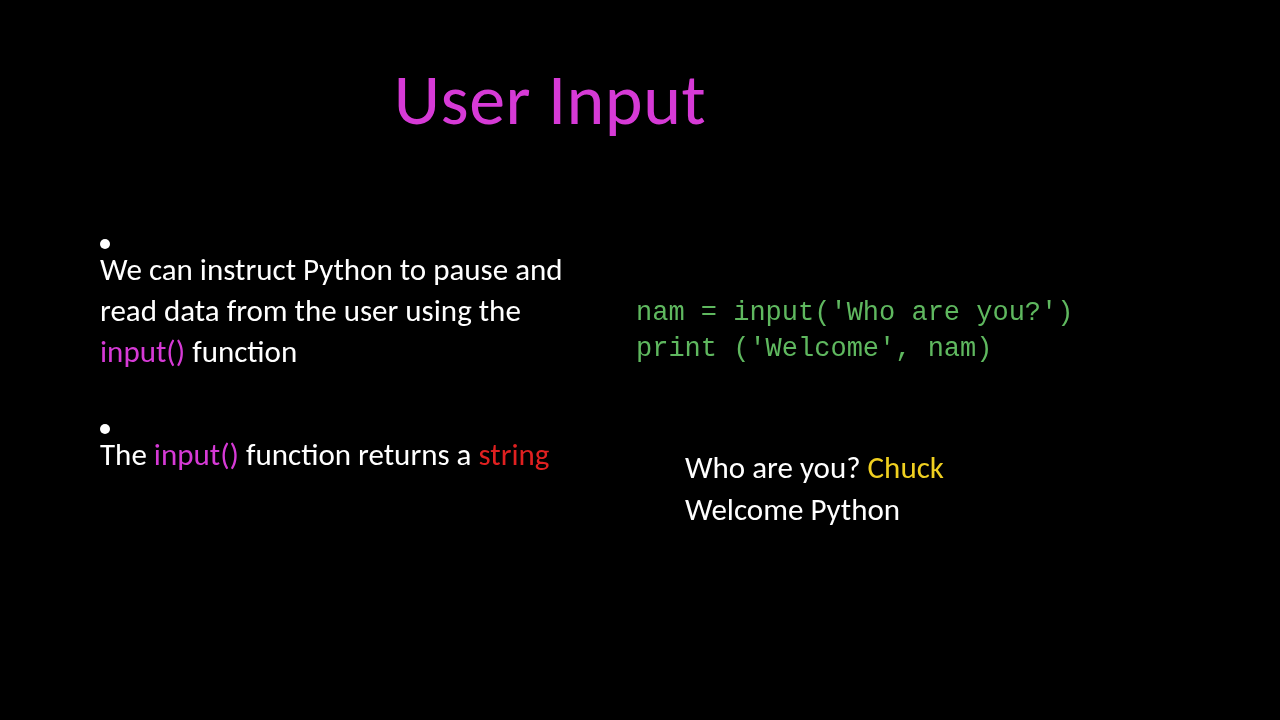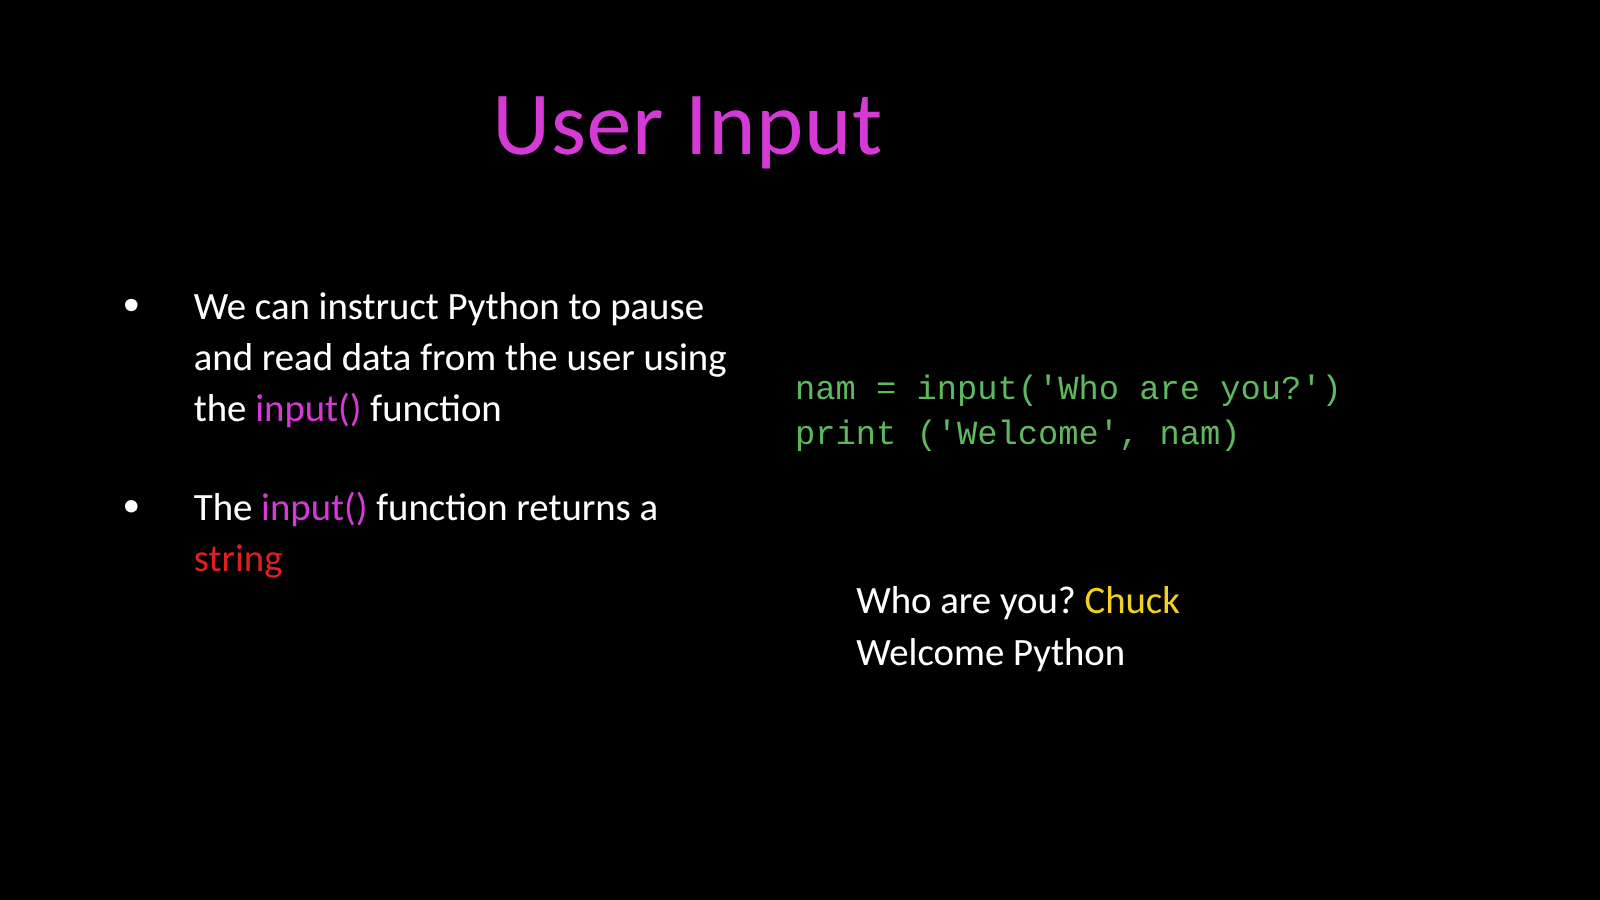--- a/index.html
+++ b/index.html
@@ -36,21 +36,21 @@
     flex-direction: row;
   }
   .left {
     width: 500px;
     display: flex;
     flex-direction: column;
     gap: 38px;
   }
   .bullet-row {
     display: flex;
-    flex-direction: row;
+    flex-direction: column;
     align-items: flex-start;
   }
   .dot {
     width: 10px;
     height: 10px;
     background: #fff;
     border-radius: 50%;
     margin-top: 14px;
     margin-right: 45px;
     flex: 0 0 auto;
@@ -72,21 +72,21 @@
     top: 70px;
     left: 36px;
     font-family: "Courier New", Courier, monospace;
     font-size: 27px;
     line-height: 1.35;
     white-space: pre;
     color: #5fb85f;
   }
   .output {
     position: absolute;
-    top: 235px;
+    top: 222px;
     left: 85px;
     font-size: 31px;
     line-height: 1.35;
     color: #fff;
     font-weight: 400;
   }
   .hl-yellow { color: #f0d020; }
 </style>
 </head>
 <body>

